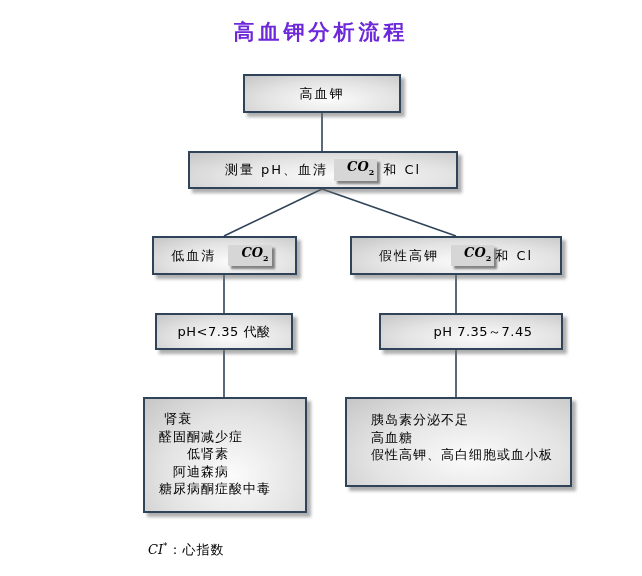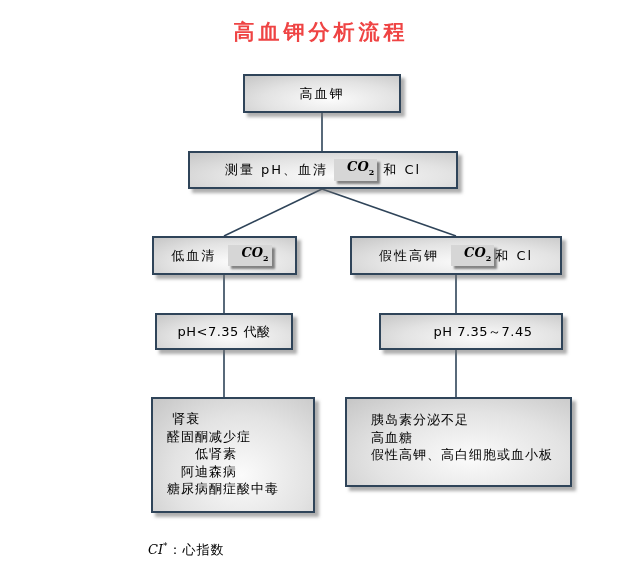--- a/index.html
+++ b/index.html
@@ -13,21 +13,21 @@
     background:#ffffff;
     overflow:hidden;
   }
   .diagram-title{
     position:absolute;
     top:18px;left:0;width:642px;
     text-align:center;
     font-size:21px;
     font-weight:bold;
     letter-spacing:4px;
-    color:#ef4444;
+    color:#6d28d9;
   }
   .connectors{
     position:absolute;top:0;left:0;
   }
   .node{
     position:absolute;
     box-sizing:border-box;
     border:2px solid #2f4459;
     background:radial-gradient(ellipse at 55% 68%, #fbfbfb 0%, #e3e3e3 55%, #c6c6c6 100%);
     box-shadow:4px 4px 3px rgba(110,110,110,0.55);
@@ -40,21 +40,21 @@
     white-space:pre;
   }
   .node.list{
     flex-direction:column;
     align-items:flex-start;
     justify-content:flex-start;
     letter-spacing:1px;
     line-height:17.5px;
   }
   .node.list .line{white-space:pre;}
-  #node-left-causes{padding:11px 4px 4px 14px;margin-left:8px;}
+  #node-left-causes{padding:11px 4px 4px 14px;}
   #node-right-causes{padding:12px 20px 4px 24px;}
   .eq{
     font-family:"DejaVu Serif","Liberation Serif",serif;
     font-style:italic;
     font-weight:bold;
     background:#d6d6d6;
     box-shadow:3px 3px 2px rgba(70,70,70,0.65);
     padding:0 3px 1px 13px;
     margin:0 6px;
     letter-spacing:0;

